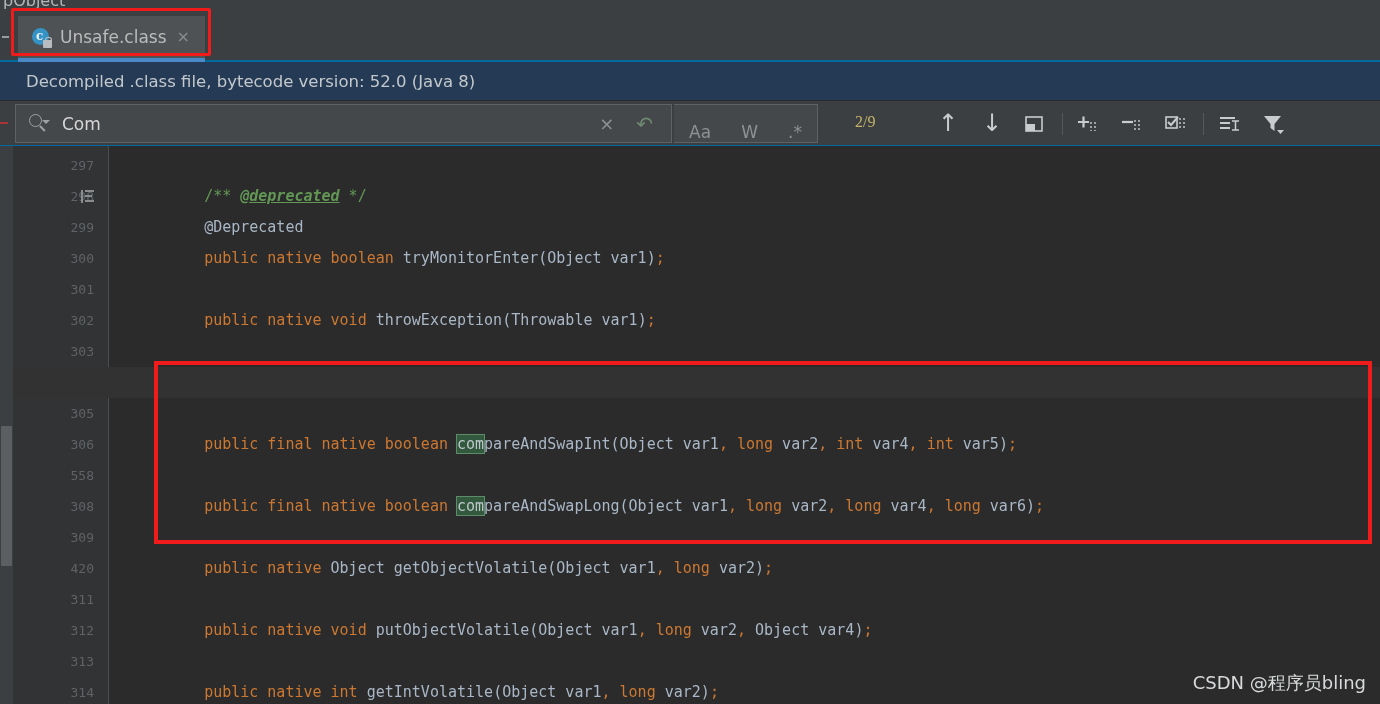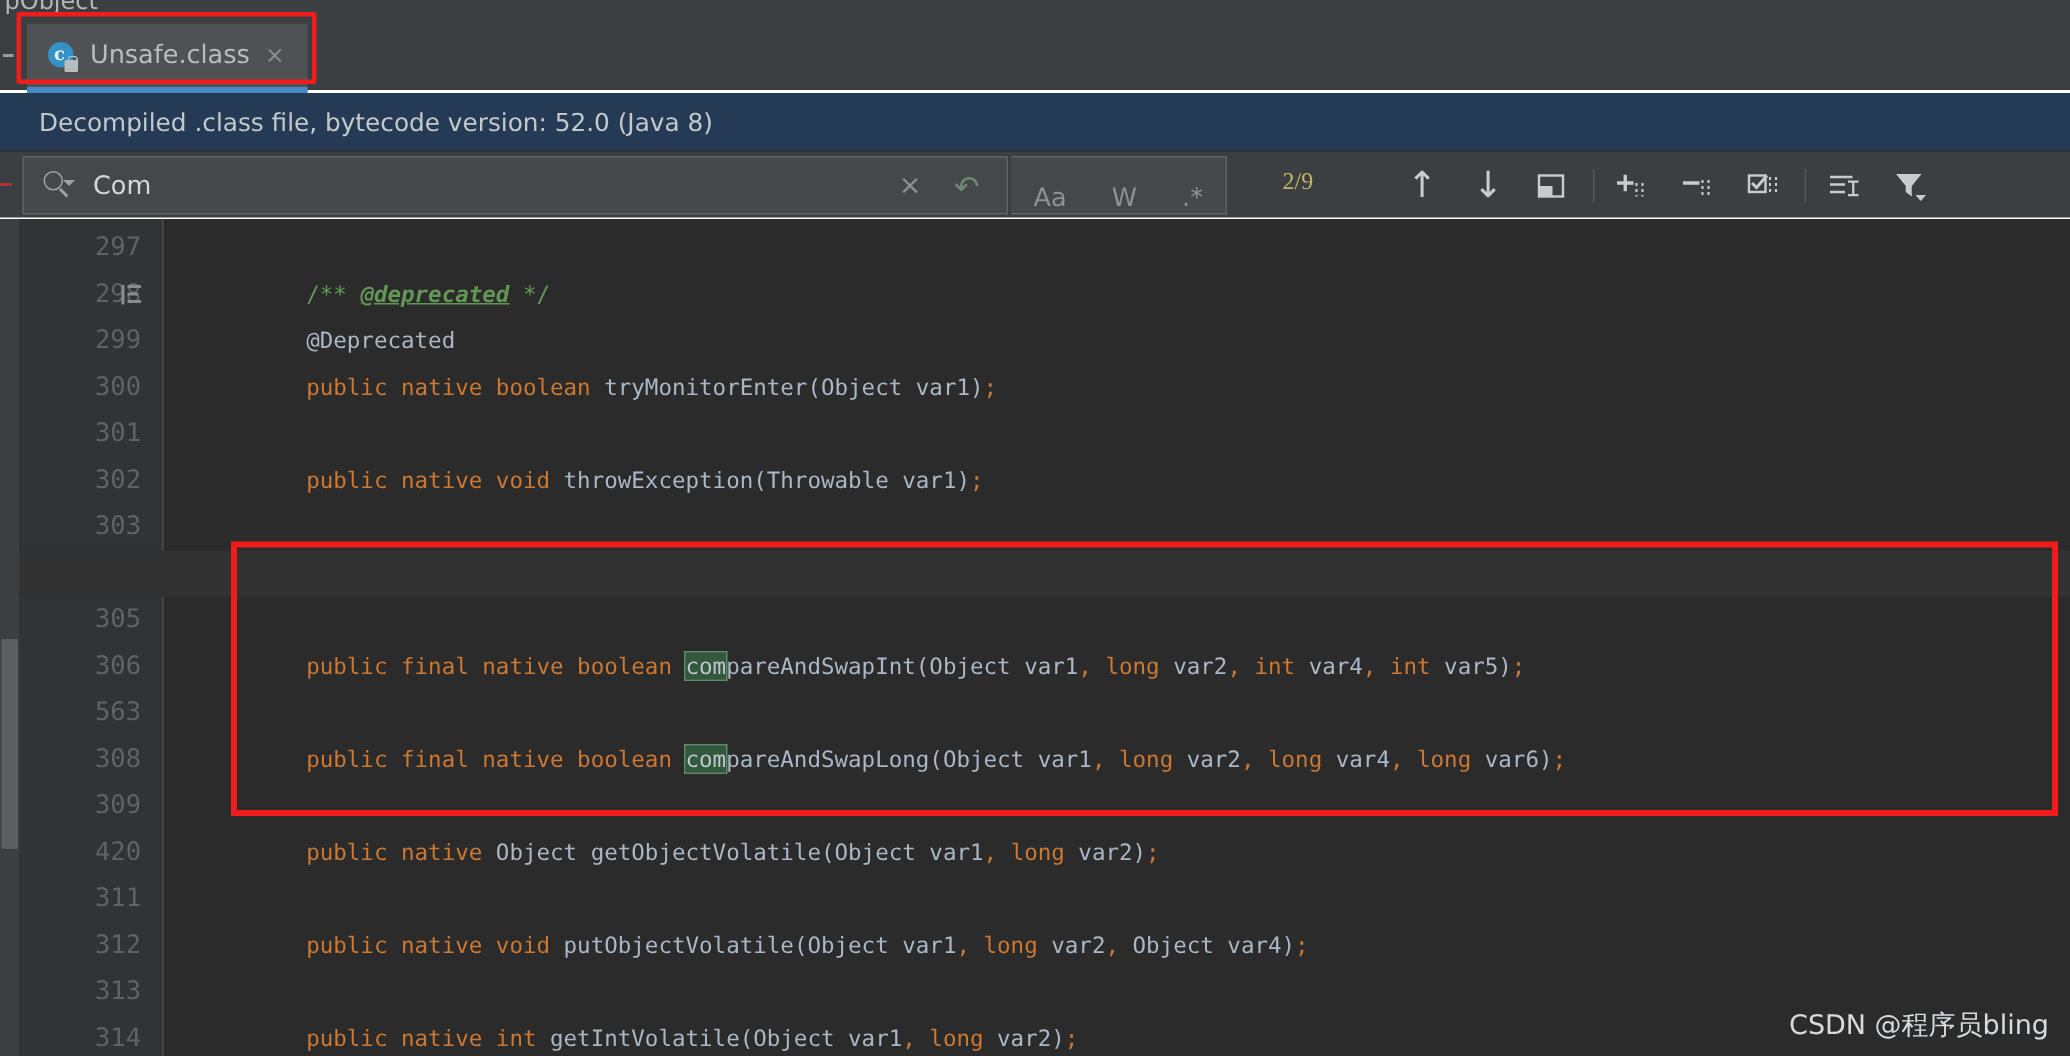--- a/index.html
+++ b/index.html
@@ -6,21 +6,21 @@
   * { box-sizing: border-box; margin: 0; padding: 0; }
   html, body {
     width: 1380px; height: 704px;
     overflow: hidden;
     background: #3c3f41;
     font-family: "DejaVu Sans", "Liberation Sans", sans-serif;
   }
   .app {
     position: relative;
     width: 1380px; height: 624px;
-    background: #ffffff;
+    background: #0369a1;
   }
 
   
   .top-strip {
     position: absolute; left: 0; top: 0;
     width: 1380px; height: 12px;
     background: #3c3f41;
     overflow: hidden;
   }
   .top-strip-text {
@@ -241,21 +241,21 @@
     position: absolute; left: 0; right: 0;
     height: 31px;
     font-family: "DejaVu Sans Mono", "Liberation Mono", monospace;
     font-size: 15px;
     line-height: 31px;
     white-space: pre;
   }
   .lnum {
     position: absolute; right: 14px;
     font-family: "DejaVu Sans Mono", "Liberation Mono", monospace;
-    font-size: 17px; line-height: 31px;
+    font-size: 13px; line-height: 31px;
     color: #606366;
     text-align: right;
     margin-left: 45px;
   }
   .lnum.current { color: #d6d6d6; }
   .caret-row {
     position: absolute; left: 13px; right: 0;
     height: 31px;
     background: #323232;
   }
@@ -424,21 +424,21 @@
           <i style="left:4px;top:10px;width:9px;height:2px;"></i>
         </span>
         <div class="lnum" style="top: 66px;">299</div>
         <div class="lnum" style="top: 97px;">300</div>
         <div class="lnum" style="top: 128px;">301</div>
         <div class="lnum" style="top: 159px;">302</div>
         <div class="lnum" style="top: 190px;">303</div>
         <div class="lnum current" style="top: 221px;">304</div>
         <div class="lnum" style="top: 252px;">305</div>
         <div class="lnum" style="top: 283px;">306</div>
-        <div class="lnum" style="top: 314px;">563</div>
+        <div class="lnum" style="top: 314px;">558</div>
         <div class="lnum" style="top: 345px;">308</div>
         <div class="lnum" style="top: 376px;">309</div>
         <div class="lnum" style="top: 407px;">420</div>
         <div class="lnum" style="top: 438px;">311</div>
         <div class="lnum" style="top: 469px;">312</div>
         <div class="lnum" style="top: 500px;">313</div>
         <div class="lnum" style="top: 531px;">314</div>
       </div>
     <div class="code-area">
         <div class="line" style="top: 4px;"><span class="code-text"></span></div>

